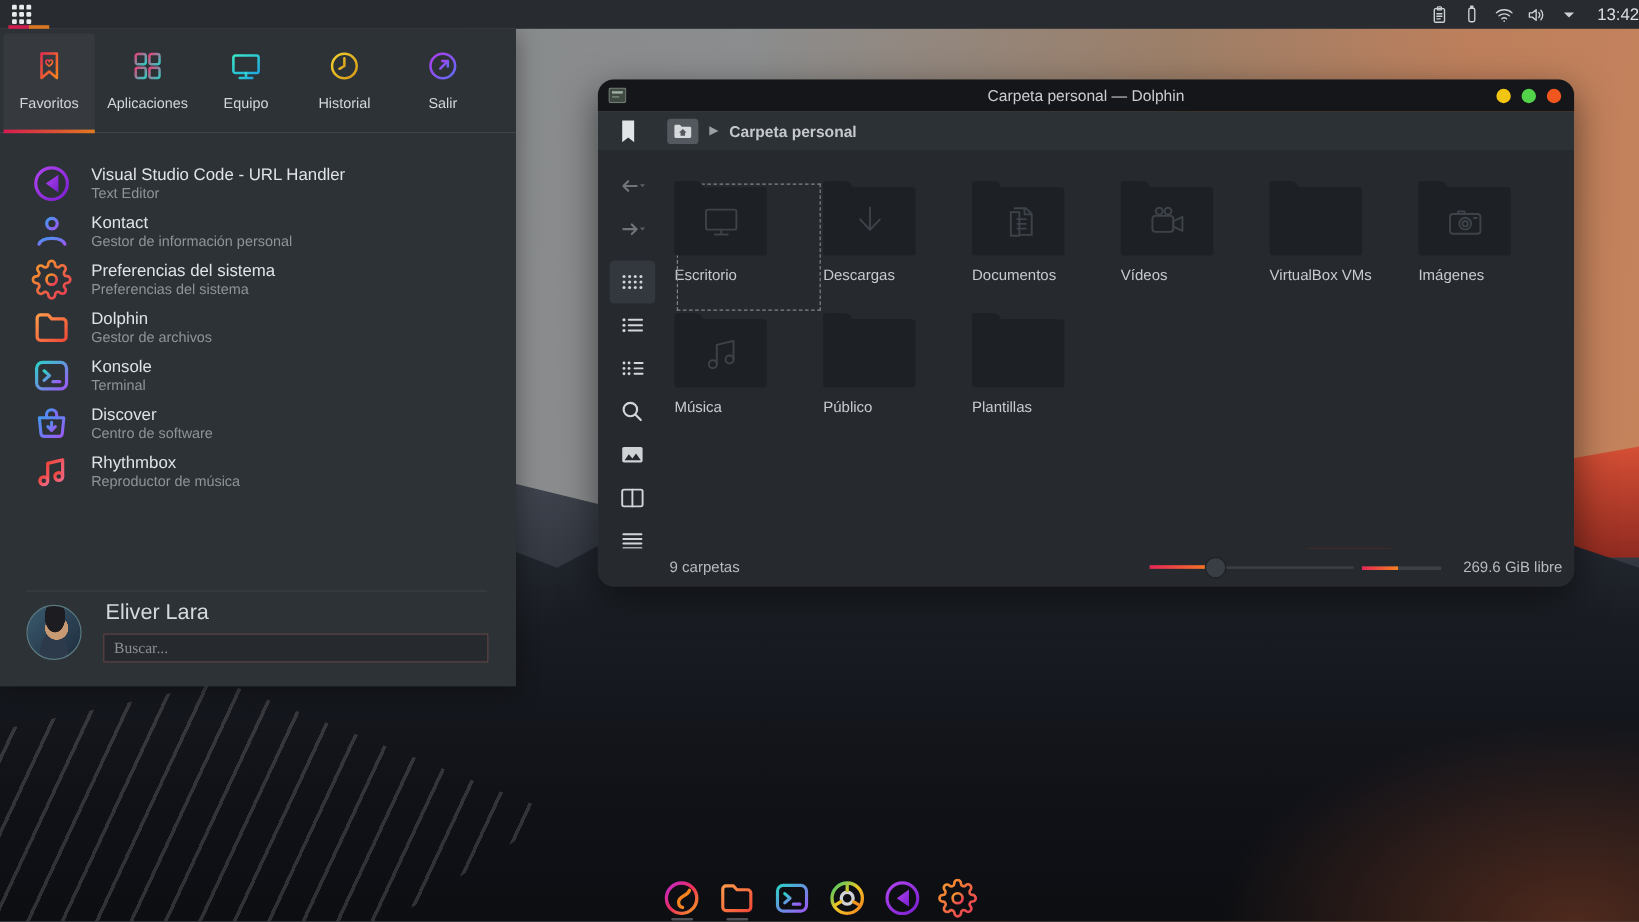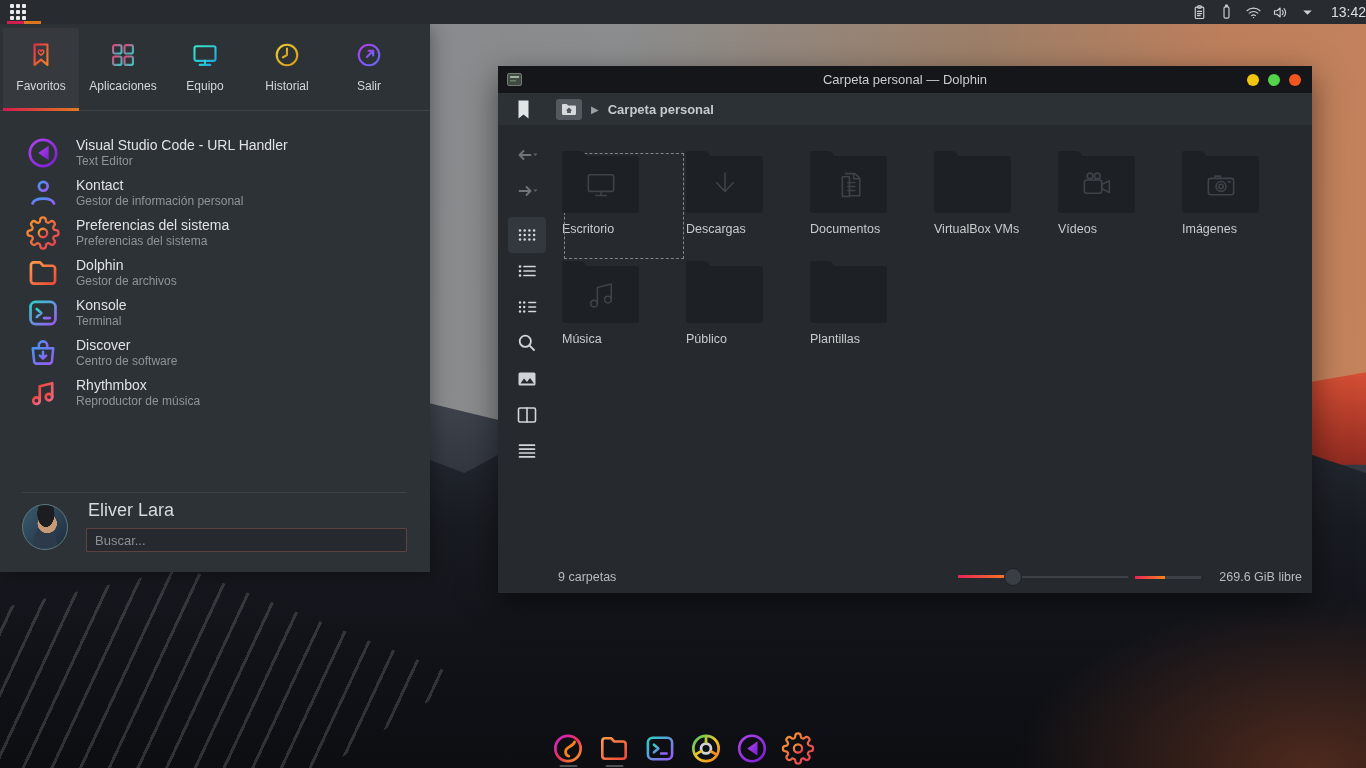--- a/index.html
+++ b/index.html
@@ -60,25 +60,25 @@
   .avatar{position:absolute;left:22px;top:12px;width:46px;height:46px;border-radius:50%;
     border:1px solid #5a7a80;box-sizing:border-box;
     background:
       radial-gradient(ellipse at 52% 20%,#1d1c20 0 26%,transparent 27%),
       radial-gradient(circle at 55% 42%,#c89a74 0 27%,transparent 28%),
       radial-gradient(ellipse at 50% 98%,#2c3a4c 0 38%,transparent 39%),
       linear-gradient(135deg,#3a5a6e,#1e2c3c)}
   .user-name{position:absolute;left:88px;top:8px;font-size:18px;color:#d6dadd}
   .search-input{position:absolute;left:86px;top:36px;width:303px;height:22px;background:#26292d;
     border:1px solid #5e4242;border-radius:1px;color:#aeb3b8;font-size:13px;padding:0 8px;outline:none;
-    font-family:Liberation Sans, sans-serif}
+    font-family:Liberation Serif, serif}
   .search-input::placeholder{color:#8a9095}
 
   
-  .window{position:absolute;left:498px;top:66px;width:814px;height:527px;border-radius:0;overflow:hidden;
+  .window{position:absolute;left:498px;top:66px;width:814px;height:423px;border-radius:14px;overflow:hidden;
     z-index:20;box-shadow:0 10px 30px rgba(0,0,0,.5);display:flex;flex-direction:column}
   .titlebar{height:27px;background:#141619;display:flex;align-items:center;position:relative;flex:none}
   .title{position:absolute;left:0;right:0;text-align:center;color:#c9cdd1;font-size:13px}
   .win-icon{margin-left:9px;position:relative;z-index:1}
   .win-buttons{margin-left:auto;display:flex;gap:9px;padding-right:11px;position:relative;z-index:1}
   .win-btn{width:12px;height:12px;border-radius:50%}
   .toolbar{height:32px;background:#2c3136;display:flex;align-items:center;flex:none;gap:9px;padding-left:20px}
   .crumb-home{width:26px;height:21px;background:#54595f;border-radius:3px;display:flex;align-items:center;
     justify-content:center;margin-left:18px}
   .crumb-caret{color:#9aa0a5;font-size:10px}
@@ -541,36 +541,36 @@
                   <path d="M7.8 6.8h4.5v12.4H7.8z"></path>
                   <path d="M9.8 4.8h6l3 3v11h-6"></path>
                   <path d="M15 4.8v3.2h3.2M11.2 10.5h4.5M11.2 13h4.5M11.2 15.5h4.5" stroke-width="0.9"></path>
                 </svg>
               </span>
        </div>
        <div class="folder-label">Documentos</div>
      </div>
           <div class="folder-cell ">
        <div class="folder-shape">
-         <span class="folder-glyph"></span>
-       </div>
-       <div class="folder-label">VirtualBox VMs</div>
-     </div>
-          <div class="folder-cell ">
-       <div class="folder-shape">
          <span class="folder-glyph">
                 <svg viewBox="0 0 24 24" fill="none" stroke-linecap="round" stroke-linejoin="round" stroke="#3e434a" stroke-width="1">
                   <circle cx="7.6" cy="6.3" r="1.8"></circle>
                   <circle cx="12.2" cy="6.3" r="1.8"></circle>
                   <rect x="4" y="8.8" width="11" height="8.4" rx="1.6"></rect>
                   <path d="M15 11.6l4.8-2.3v7.4L15 14.4z"></path>
                 </svg>
               </span>
        </div>
        <div class="folder-label">Vídeos</div>
+     </div>
+          <div class="folder-cell ">
+       <div class="folder-shape">
+         <span class="folder-glyph"></span>
+       </div>
+       <div class="folder-label">VirtualBox VMs</div>
      </div>
           <div class="folder-cell ">
        <div class="folder-shape">
          <span class="folder-glyph">
                 <svg viewBox="0 0 24 24" fill="none" stroke-linecap="round" stroke-linejoin="round" stroke="#3e434a" stroke-width="1">
                   <rect x="4" y="7.8" width="16" height="10.4" rx="1.6"></rect>
                   <circle cx="12" cy="12.9" r="3.1"></circle>
                   <circle cx="12" cy="12.9" r="1.4"></circle>
                   <path d="M8.2 7.8V6.4h3.4v1.4M16.6 9.9h1.4"></path>
                 </svg>

